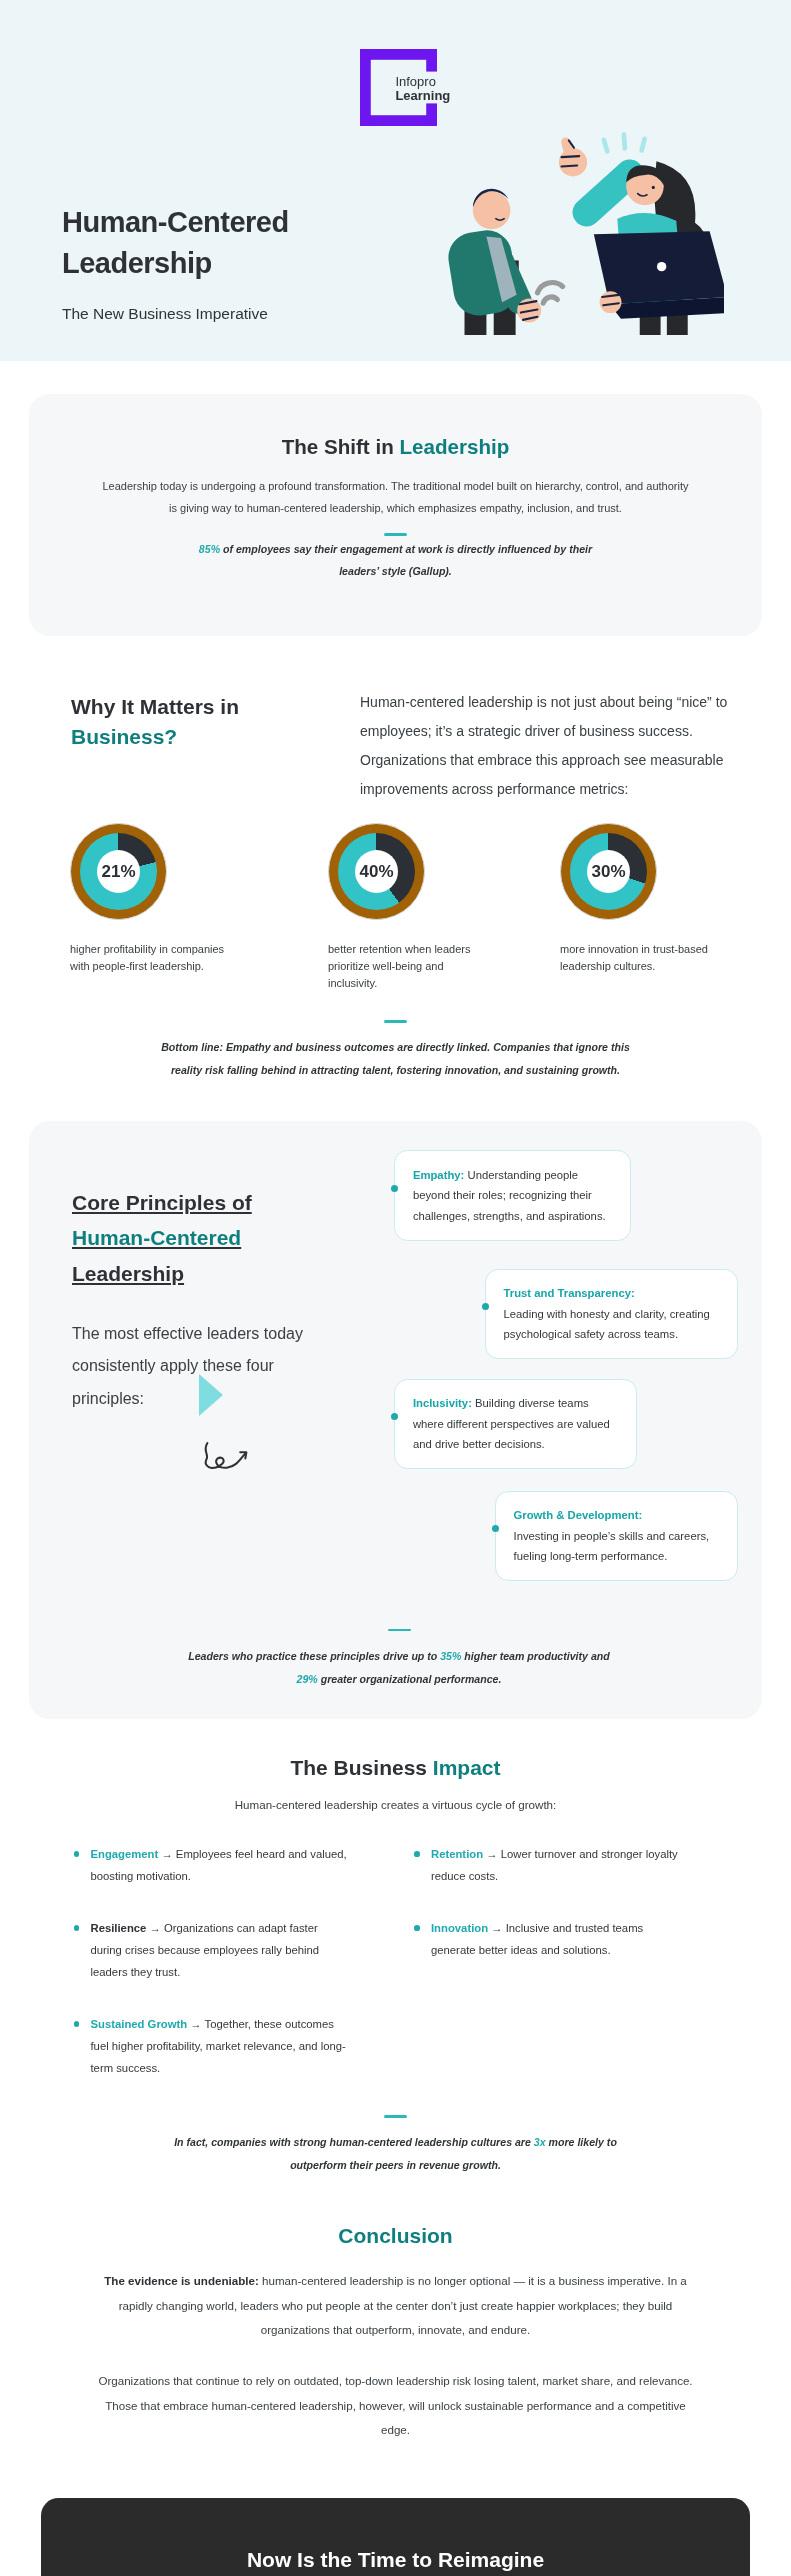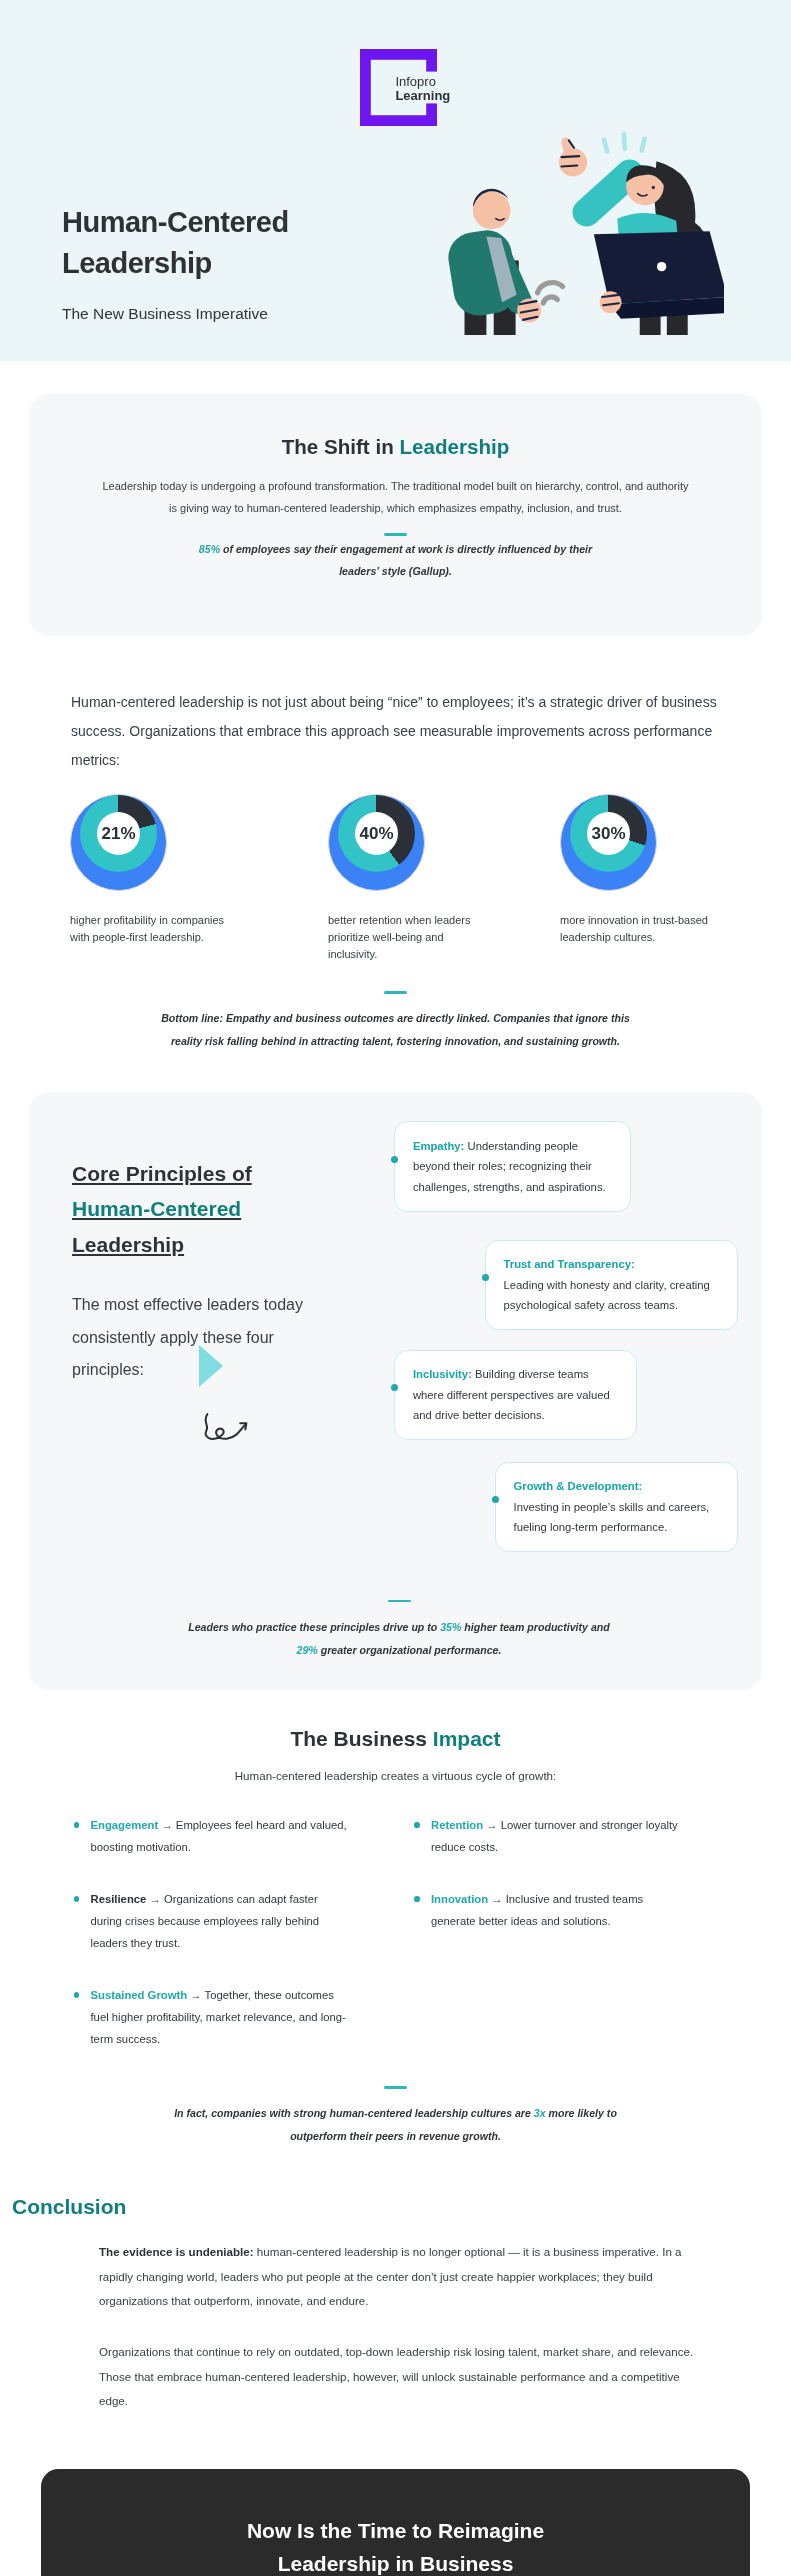--- a/index.html
+++ b/index.html
@@ -34,21 +34,21 @@
   .card1 .quote{margin:2px auto 0;width:402px;}
 
   
   .why{padding-top:56px;}
   .why-grid{display:flex;padding:0 44px 0 71px;}
   .why-title{width:289px;font-size:21px;font-weight:800;line-height:1.45;color:#2E3237;}
   .why-body{flex:1;font-size:14px;line-height:2.07;color:#3A4045;margin-top:-4.1px;}
   .stats{display:flex;padding-left:70px;margin-top:19.6px;}
   .stat{box-sizing:border-box;}
   .stat.s0{width:258px;} .stat.s1{width:232px;} .stat.s2{width:auto;}
-  .donut-ring{width:95px;height:95px;border:0.5px solid #D7DCDE;border-radius:50%;display:flex;justify-content:center;background:#3b82f6;}
+  .donut-ring{width:95px;height:95px;border:0.5px solid #D7DCDE;border-radius:50%;display:flex;align-items:center;justify-content:center;background:#a16207;}
   .donut{width:77px;height:77px;border-radius:50%;background:conic-gradient(#2B3036 calc(var(--p)*1%),#31C3C5 0);display:flex;align-items:center;justify-content:center;position:relative;}
   .donut::after{content:"";position:absolute;width:43px;height:43px;border-radius:50%;background:#fff;}
   .donut .val{position:relative;z-index:1;font-size:17px;font-weight:700;color:#2B3036;}
   .stat .cap{margin-top:20.6px;width:155px;font-size:11px;line-height:1.55;color:#3A4045;}
   .why .dash{margin-top:28px;}
   .why-quote{margin:13.4px auto 0;width:495px;}
 
   
   .card2{margin-top:39px;height:598px;padding:36px 36px 0 43px;position:relative;}
   .core-grid{display:flex;min-height:464px;}
@@ -75,21 +75,21 @@
   .impact-grid{width:644px;margin:32px auto 0;display:grid;grid-template-columns:325px 1fr;column-gap:15.5px;row-gap:30px;text-align:left;}
   .bullet{display:flex;}
   .bdot{flex:none;width:5.7px;height:5.7px;border-radius:50%;background:#1FA9AC;margin:7.7px 11.3px 0 0;}
   .btext{font-size:11.3px;line-height:1.95;color:#33383C;max-width:258px;}
   .blabel{font-weight:700;color:#1FA9AC;}
   .blabel.dark{color:#2E3237;}
   .impact .dash{margin-top:36px;}
   .impact-quote{margin:13.4px auto 0;width:464px;}
 
   
-  .conclusion{padding-top:47px;text-align:left;padding-left:12px;}
+  .conclusion{padding-top:47px;text-align:center;}
   .conclusion h2{font-size:21px;font-weight:800;color:#0F7E7E;}
   .cpara{width:605px;margin:21.6px auto 0;font-size:11.6px;line-height:2.1;color:#3A4045;}
   .cpara b{color:#2E3237;}
   .cpara + .cpara{margin-top:27px;}
 
   
   .cta{margin:56px 41px 0;background:#2B2B2B;border-radius:17.5px;padding:46px 46px 49px;text-align:center;color:#fff;box-sizing:border-box;}
   .cta-title{font-size:21px;font-weight:800;line-height:1.55;width:402px;margin:0 auto;}
 </style>
 </head>
@@ -179,20 +179,21 @@
 
   <section class="card card1">
     <h2><span>The Shift in</span> <span class="teal">Leadership</span></h2>
     <p class="body">Leadership today is undergoing a profound transformation. The traditional model built on hierarchy, control, and authority is giving way to human-centered leadership, which emphasizes empathy, inclusion, and trust.</p>
     <div class="dash"></div>
     <p class="quote"><span class="hl">85%</span><span> of employees say their engagement at work is directly influenced by their leaders’ style (Gallup).</span></p>
   </section>
 
   <section class="why">
     <div class="why-grid">
+      <h2 class="why-title"><span>Why It Matters in</span><br><span class="teal">Business?</span></h2>
       <p class="why-body">Human-centered leadership is not just about being “nice” to employees; it’s a strategic driver of business success. Organizations that embrace this approach see measurable improvements across performance metrics:</p>
     </div>
 
     <div class="stats">
       <div class="stat s0">
         <div class="donut-ring">
           <div class="donut" style="--p: 21;">
               <span class="val">21%</span>
             </div>
         </div>

